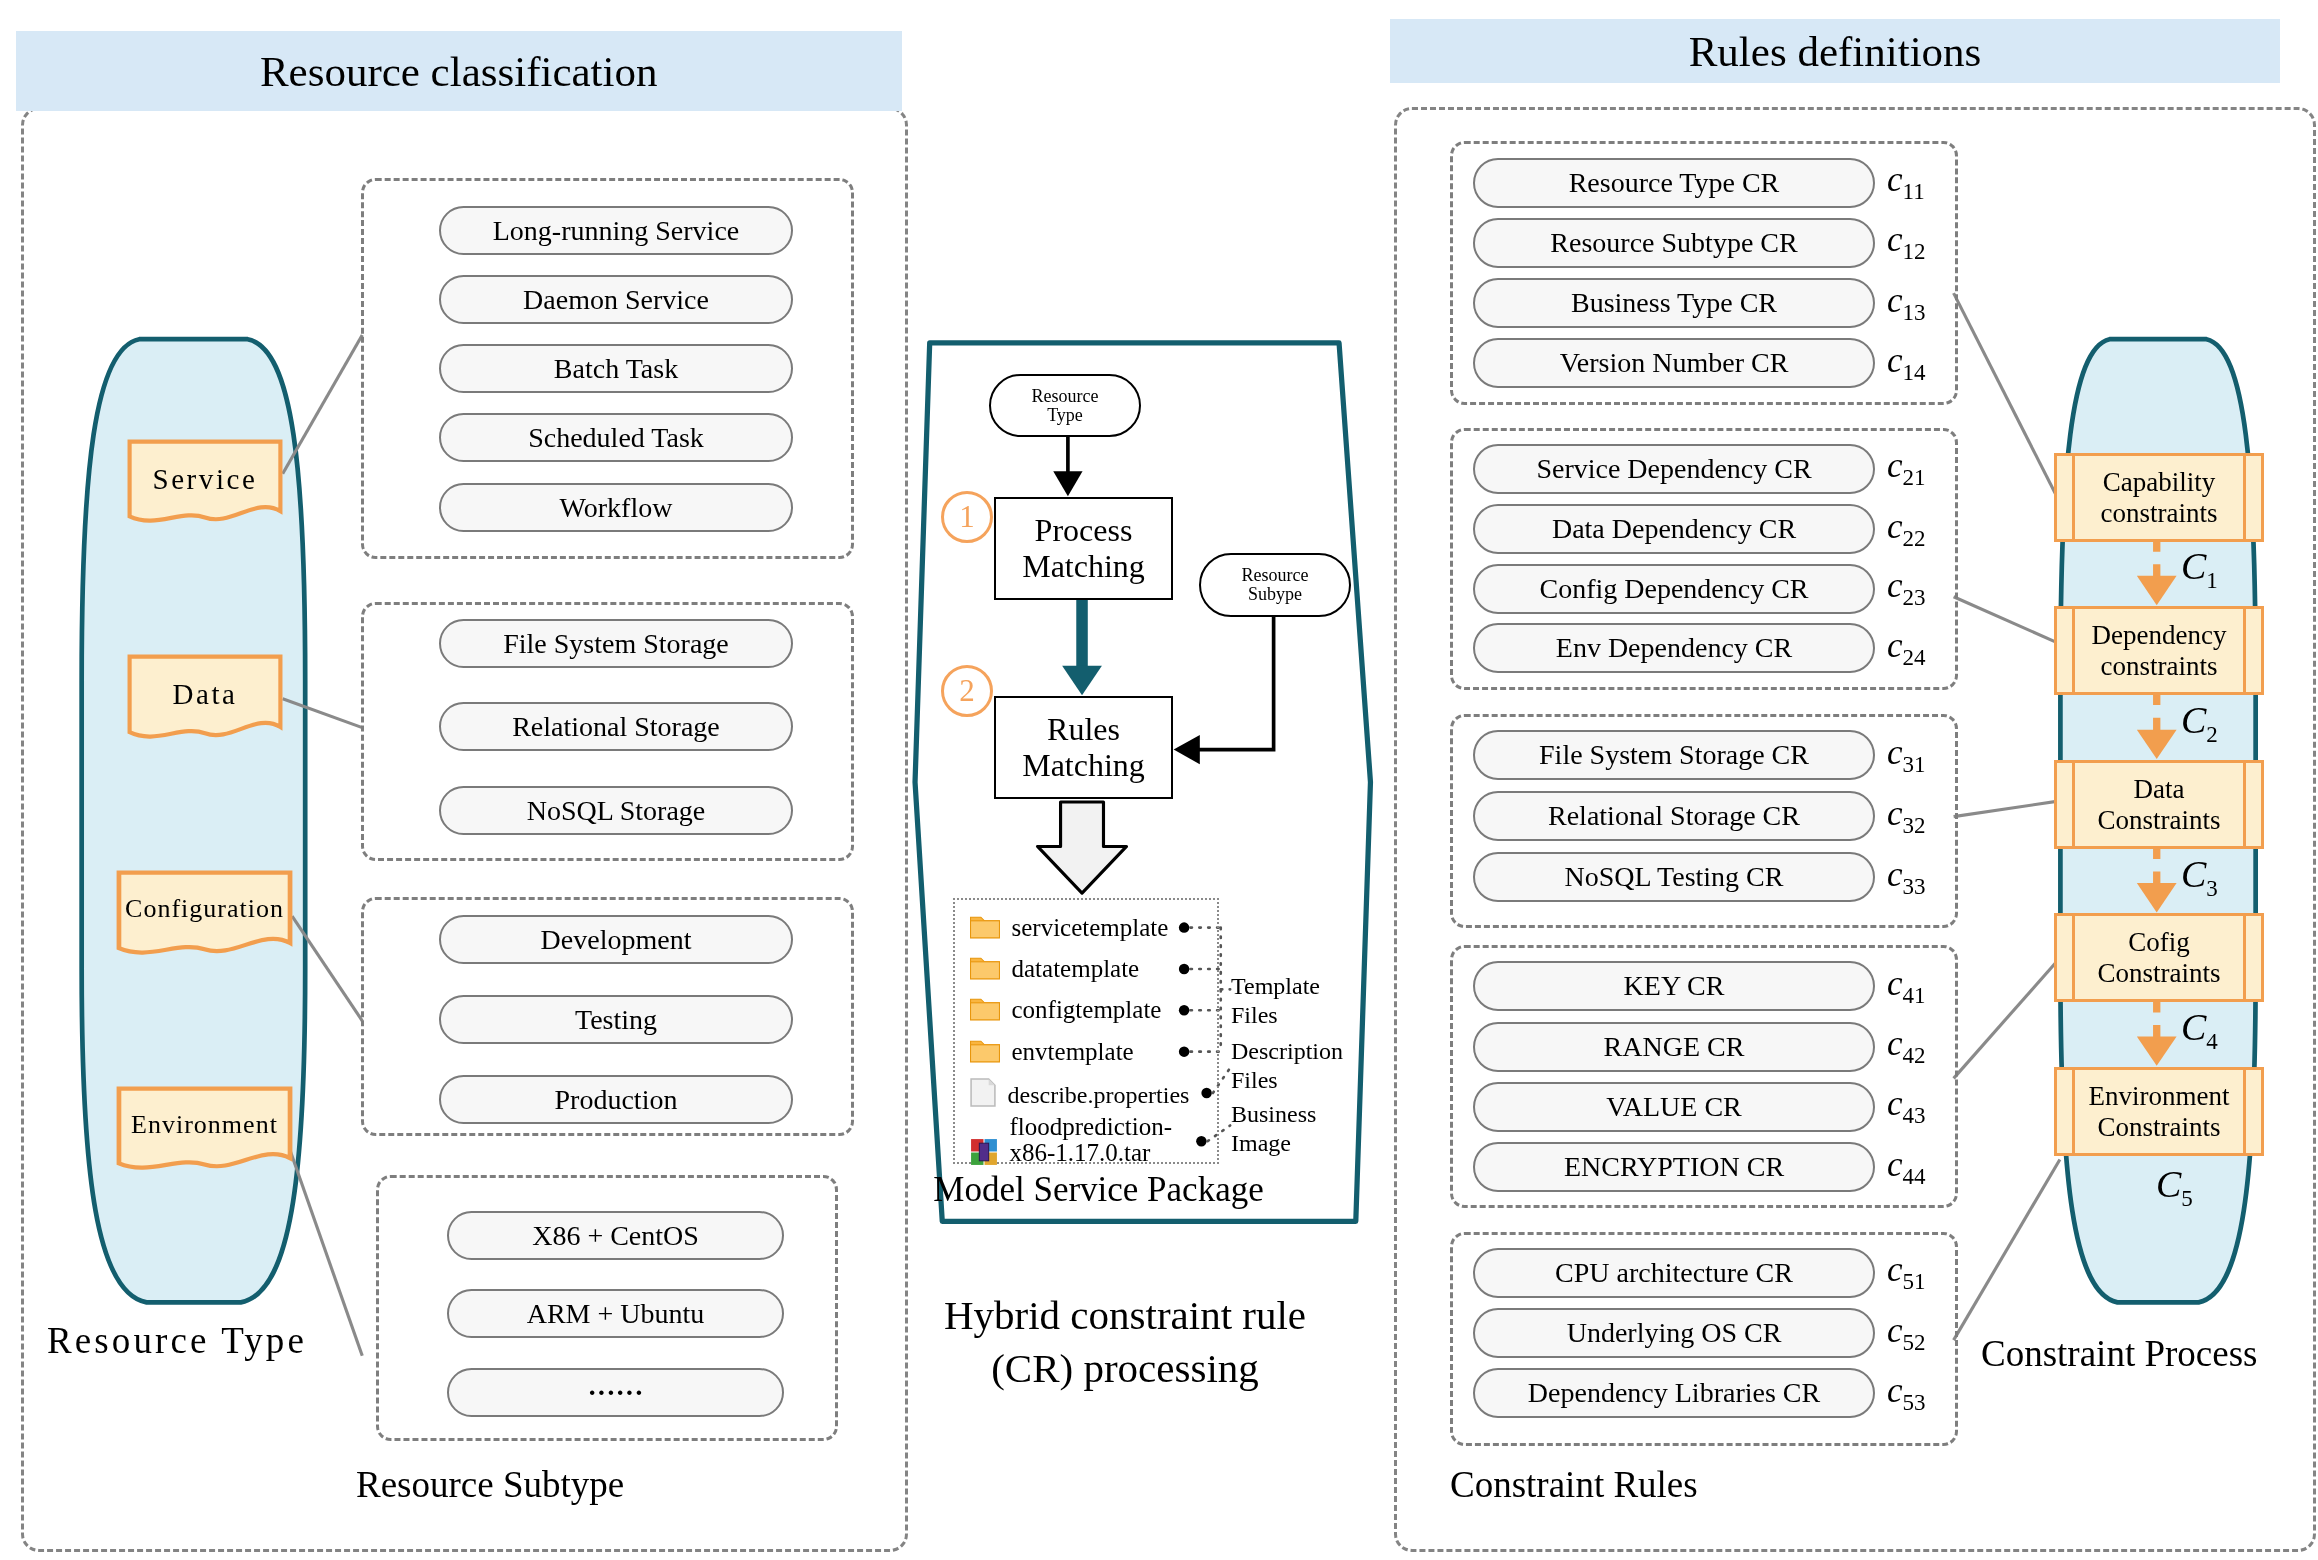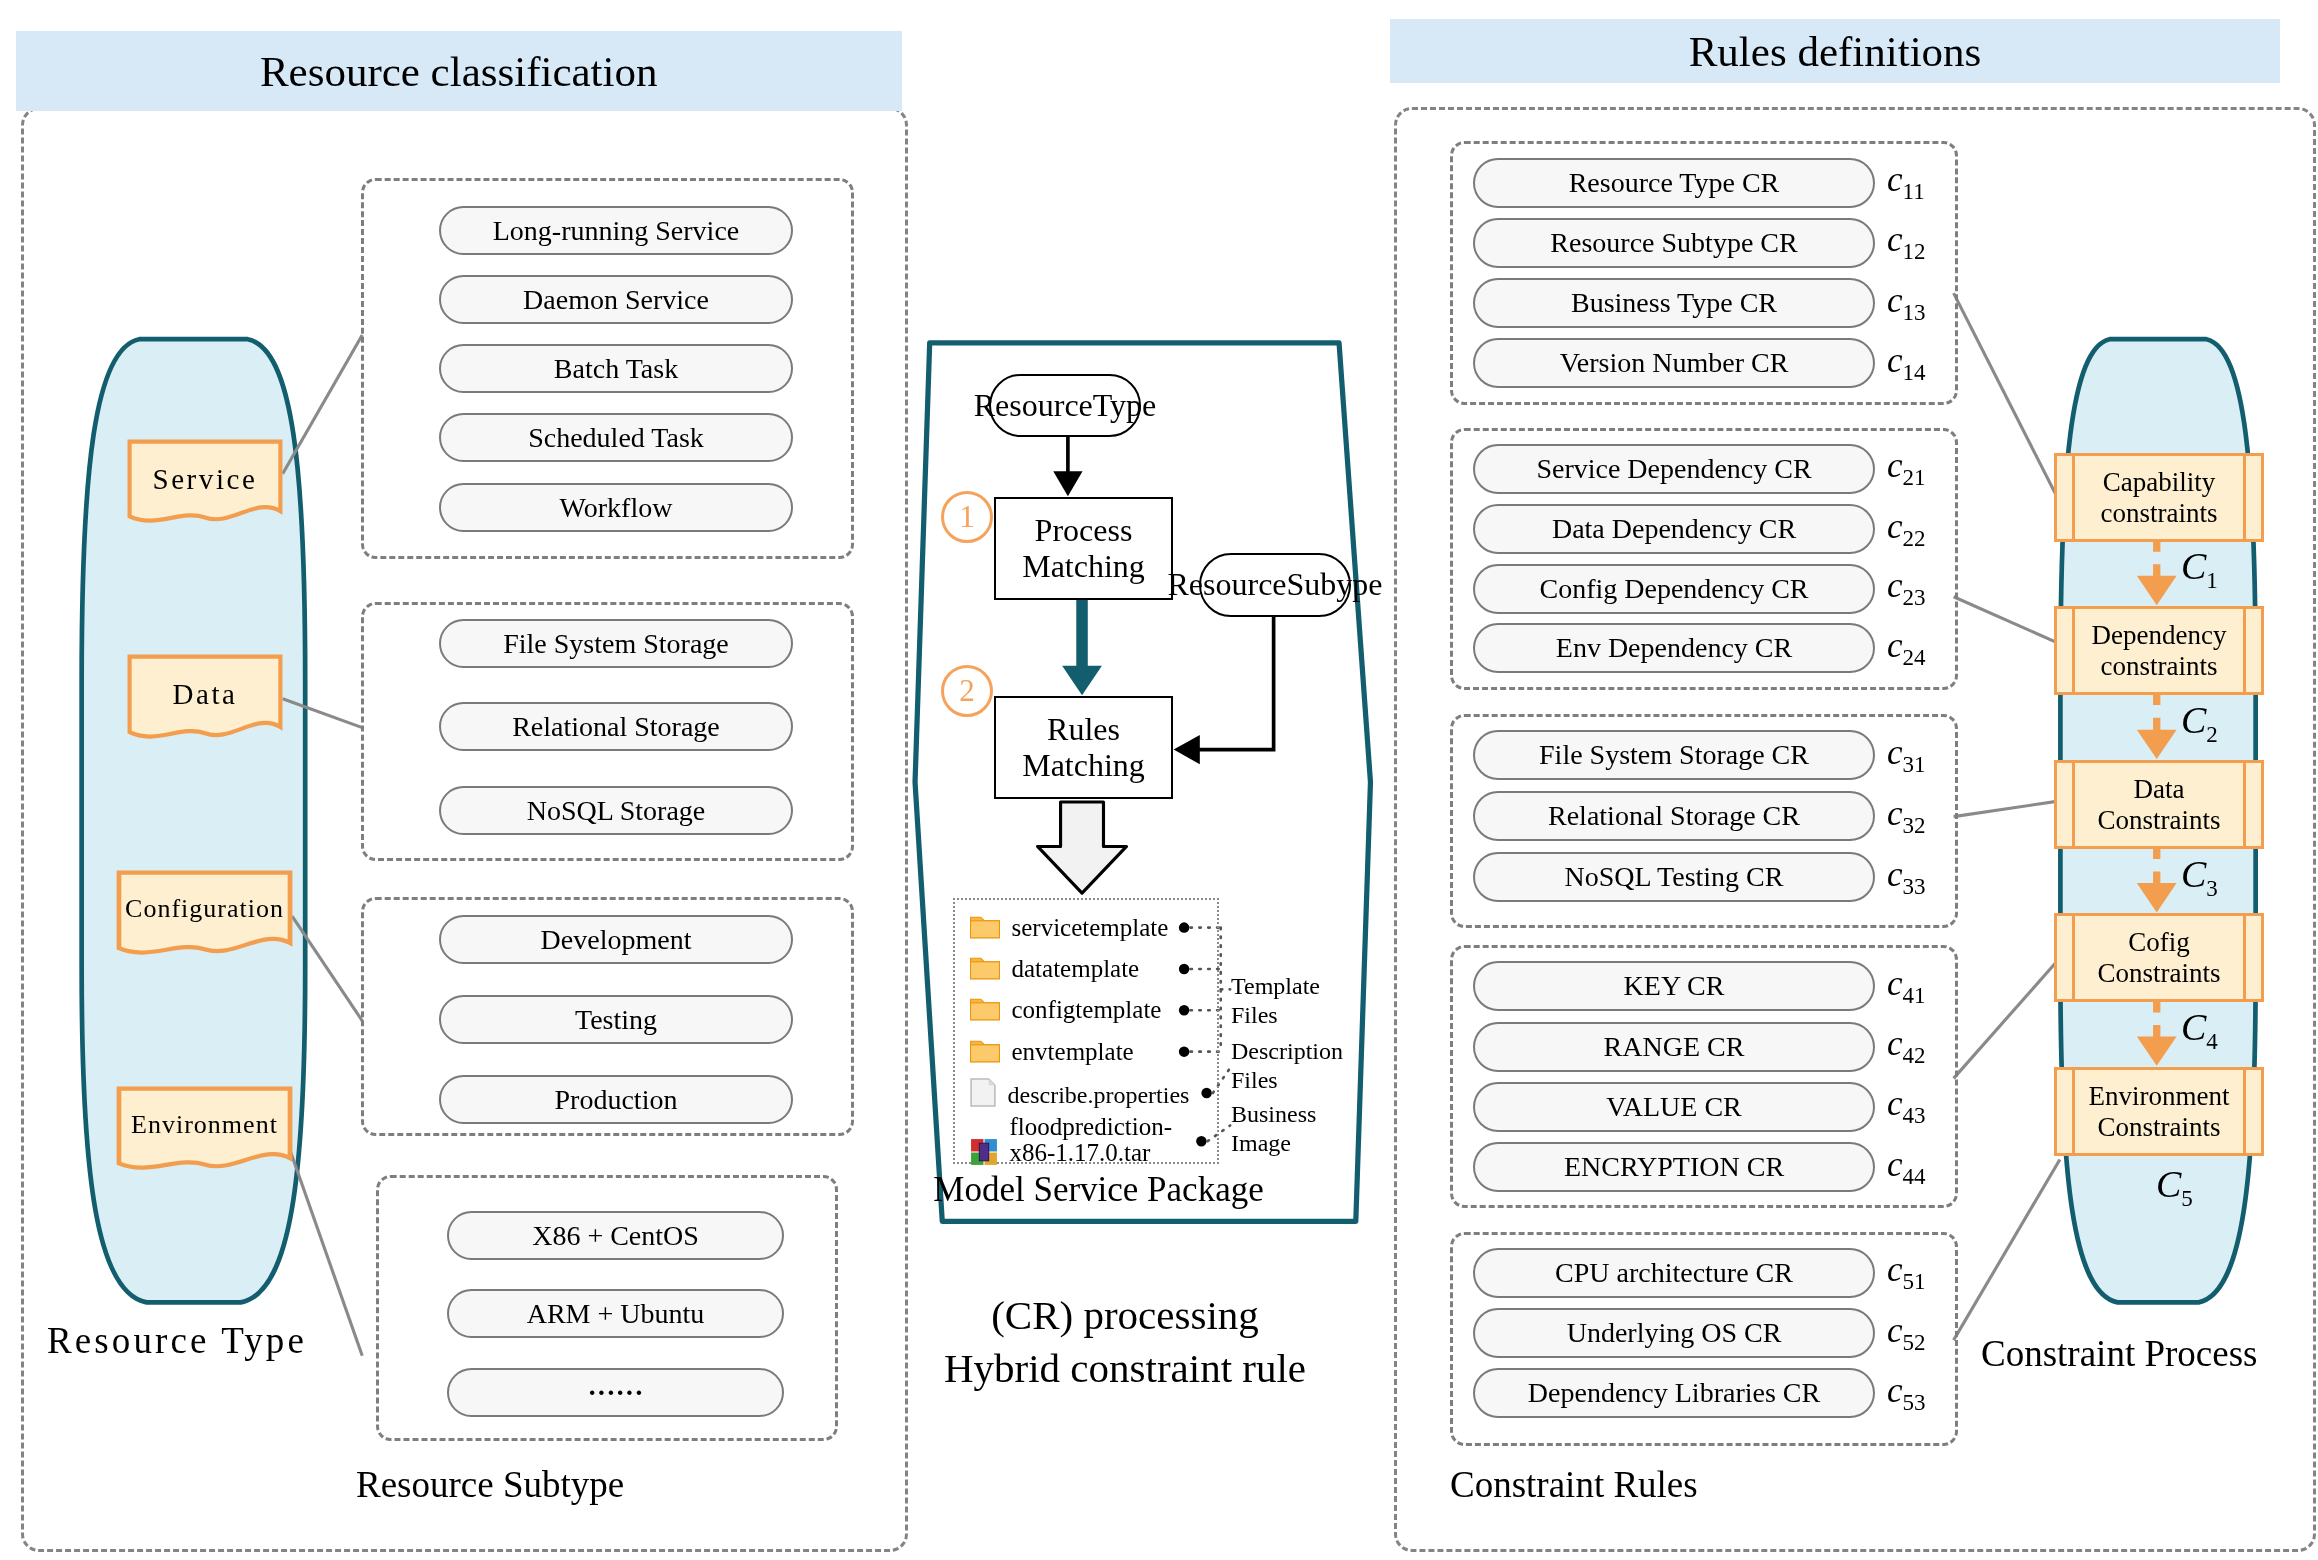--- a/index.html
+++ b/index.html
@@ -6,22 +6,22 @@
   body{width:2319px;height:1561px;background:#ffffff;position:relative;overflow:hidden;
        font-family:"Liberation Serif",serif;color:#000}
   .abs{position:absolute}
   .hdr{background:#d7e8f6;display:flex;align-items:center;justify-content:center;font-size:43px}
   .dashbox{border:3.7px dashed #848484;border-radius:18px}
   .groupbox{border:3.1px dashed #7e7e7e;border-radius:14.7px}
   .pill{background:#f7f7f7;border:2.1px solid #7a7a7a;border-radius:25px;display:flex;
         align-items:center;justify-content:center;font-size:28px;text-align:center;white-space:nowrap}
   .code{font-size:35px;font-style:italic;white-space:nowrap}
   .code sub{font-size:23px;font-style:normal}
-  .oval{background:#fff;border:2.6px solid #000;border-radius:42px;display:flex;flex-direction:row;
-        align-items:center;justify-content:center;font-size:32px;line-height:1.05;text-align:center}
+  .oval{background:#fff;border:2.6px solid #000;border-radius:42px;display:flex;flex-direction:column;
+        align-items:center;justify-content:center;font-size:18px;line-height:1.05;text-align:center}
   .oval span{display:block}
   .mbox{background:#fff;border:2.6px solid #000;display:flex;flex-direction:column;
         justify-content:center;font-size:32px;line-height:1.12;text-align:center}
   .mbox span{display:block}
   .stepnum{border:3.7px solid #f5a35c;color:#f5a35c;border-radius:50%;width:46px;height:46px;background:#fff;
            display:flex;align-items:center;justify-content:center;font-size:31px}
   .step{background:#fdefcf;border:3.1px solid #f29e4e;display:flex;flex-direction:column;align-items:center;
         justify-content:center;font-size:27px;line-height:1.12;text-align:center}
   .step span{display:block;position:relative;z-index:2}
   .step .vl{position:absolute;top:0;bottom:0;width:3.1px;background:#f29e4e;z-index:1}
@@ -288,22 +288,22 @@
   <span style="display:block">Files</span>
 </div>
 <div class="abs ann" style="left:1231px;top:1100px;z-index:2">
   <span style="display:block">Business</span>
   <span style="display:block">Image</span>
 </div>
 
 <div class="abs" style="left:926px;top:1170px;width:345px;text-align:center;font-size:35px;z-index:2">Model Service Package</div>
 
 <div class="abs caption" style="left:905px;top:1289px;width:440px;z-index:2">
+  <span style="display:block">Hybrid constraint rule</span>
   <span style="display:block">(CR) processing</span>
-  <span style="display:block">Hybrid constraint rule</span>
 </div>
 
 <div class="abs groupbox" style="left:1450px;top:141px;width:502px;height:258px;z-index:1"></div>
 <div class="abs groupbox" style="left:1450px;top:428px;width:502px;height:256px;z-index:1"></div>
 <div class="abs groupbox" style="left:1450px;top:714px;width:502px;height:208px;z-index:1"></div>
 <div class="abs groupbox" style="left:1450px;top:945px;width:502px;height:257px;z-index:1"></div>
 <div class="abs groupbox" style="left:1450px;top:1232px;width:502px;height:208px;z-index:1"></div>
 
 <div class="abs pill" style="left:1473px;top:158px;width:398px;height:46px;z-index:2">
     <span>Resource Type CR</span>

